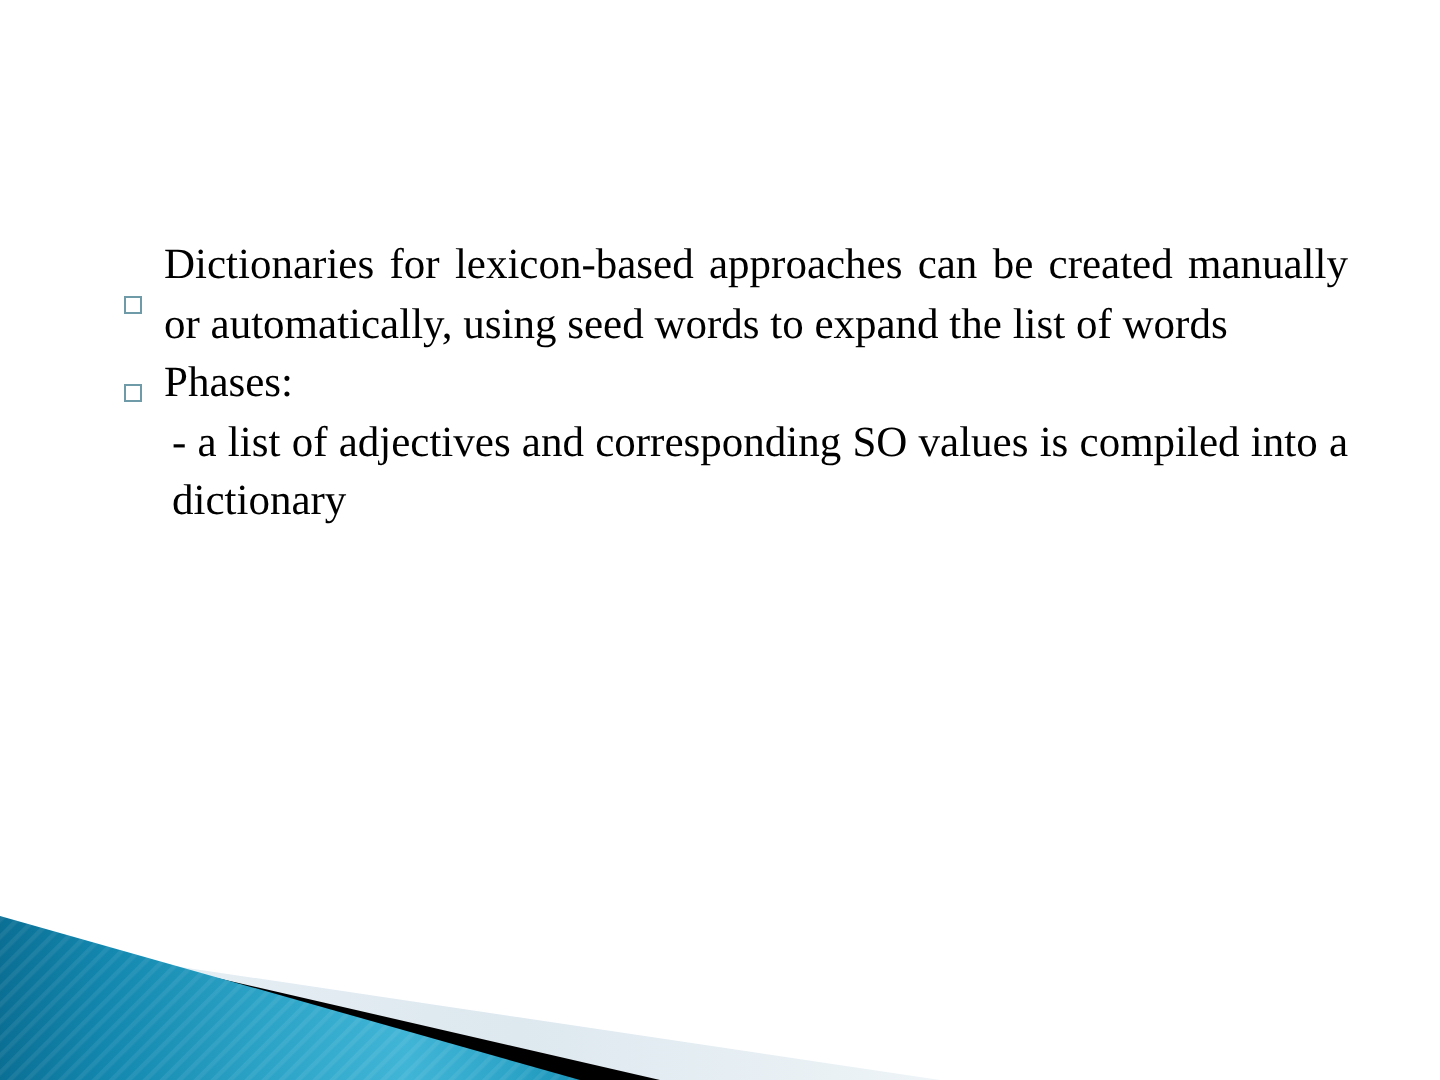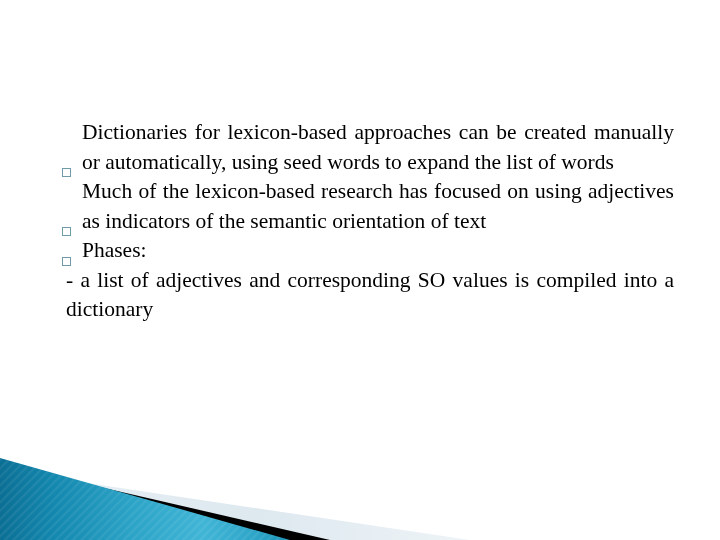--- a/index.html
+++ b/index.html
@@ -44,21 +44,21 @@
   
   #content {
     position: absolute;
     left: 62px;
     top: 118px;
     width: 612px;
   }
 
   .bullet-line {
     display: flex;
-    align-items: flex-end;
+    align-items: center;
     font-size: 21.5px;
     line-height: 29.5px;
     color: #000000;
     text-align: justify;
     text-justify: inter-word;
   }
 
   .bullet-glyph {
     flex: 0 0 auto;
     width: 20px;
@@ -76,21 +76,21 @@
 
   .bullet-text {
     flex: 1 1 auto;
     text-align: justify;
     text-justify: inter-word;
     hyphens: none;
   }
 
   
   .dash-para {
-    margin-left: 4px;
+    margin-left: 24px;
     font-size: 21.5px;
     line-height: 29.5px;
     color: #000000;
     text-align: justify;
     text-justify: inter-word;
   }
 
   
   .justify-block {
     text-align: justify;
@@ -135,26 +135,20 @@
 
   <div id="content">
 
     <div class="bullet-line">
       <span class="bullet-glyph">
           <span class="sq" style="border-color: rgb(111, 154, 168);"></span>
         </span>
       <span class="bullet-text">Dictionaries for lexicon-based approaches can be created manually or automatically, using seed words to expand the list of words</span>
     </div>
 
-    <div class="bullet-line">
-      <span class="bullet-glyph">
-          <span class="sq" style="border-color: rgb(111, 154, 168);"></span>
-        </span>
-      <span class="bullet-text">Much of the lexicon-based research has focused on using adjectives as indicators of the semantic orientation of text</span>
-    </div>
 
     <div class="bullet-line">
       <span class="bullet-glyph">
           <span class="sq" style="border-color: rgb(111, 154, 168);"></span>
         </span>
       <span class="bullet-text">Phases:</span>
     </div>
 
     <div class="dash-para justify-block">- a list of adjectives and corresponding SO values is compiled into a dictionary</div>
 

